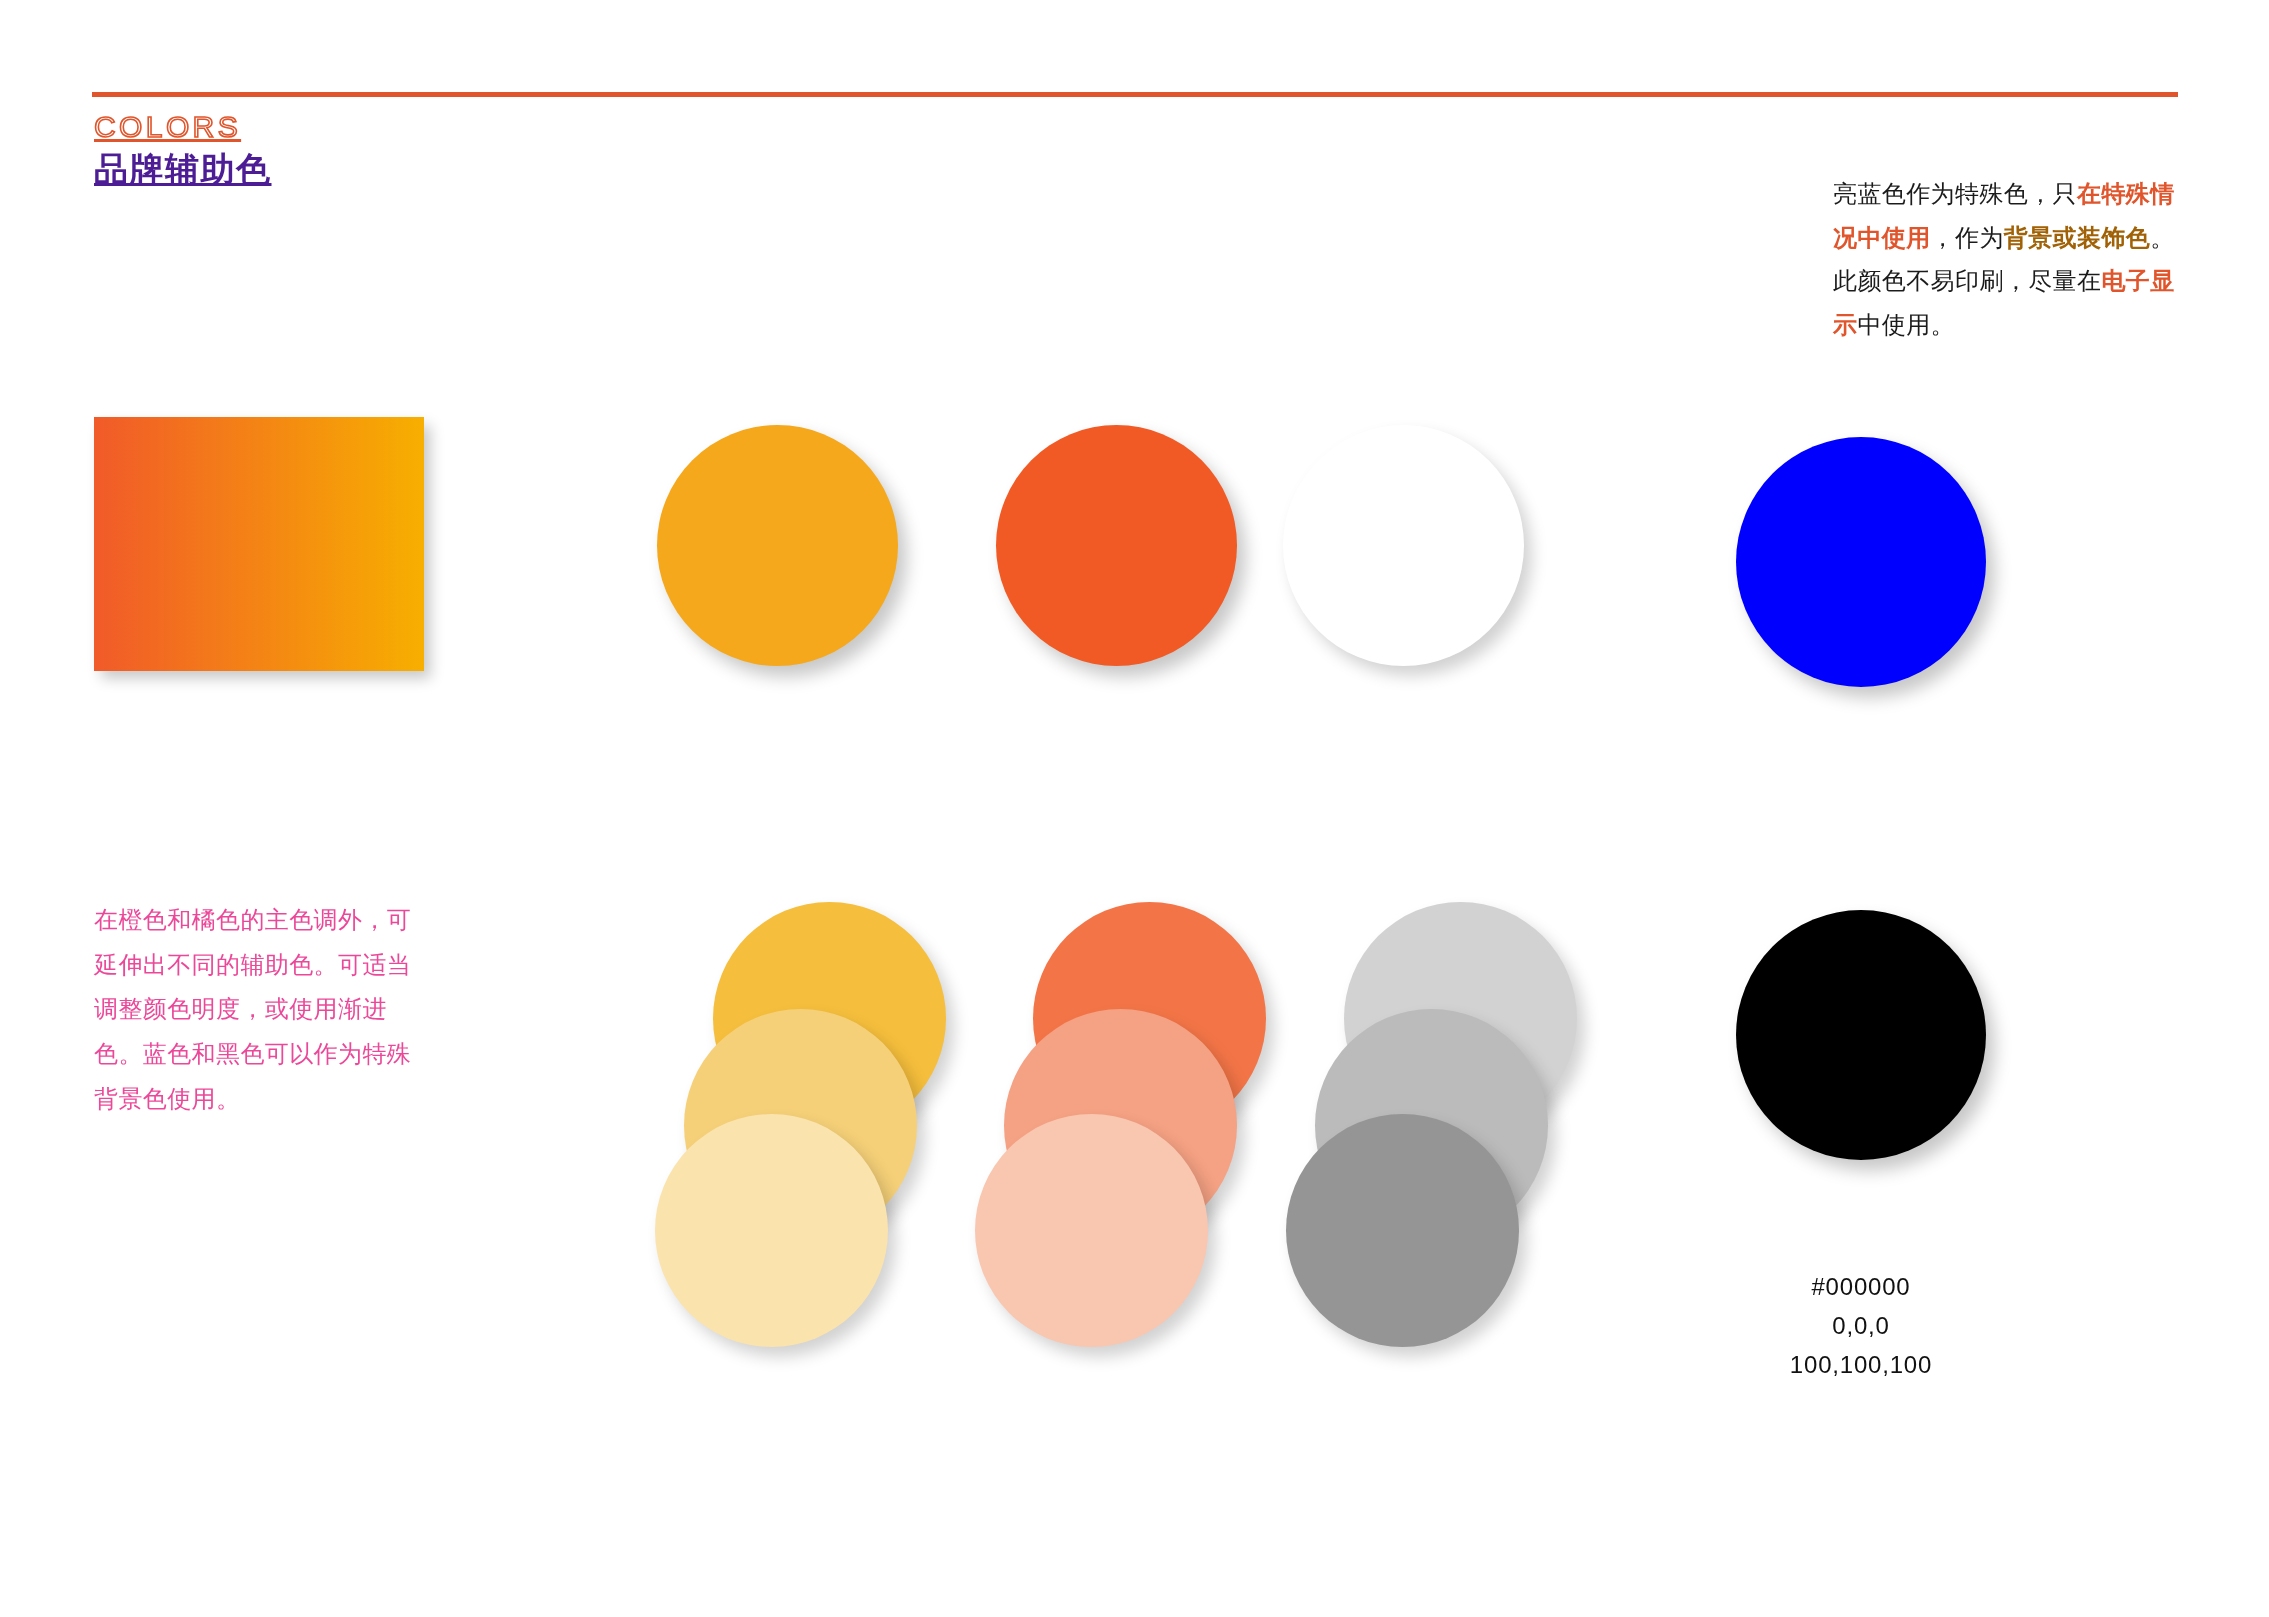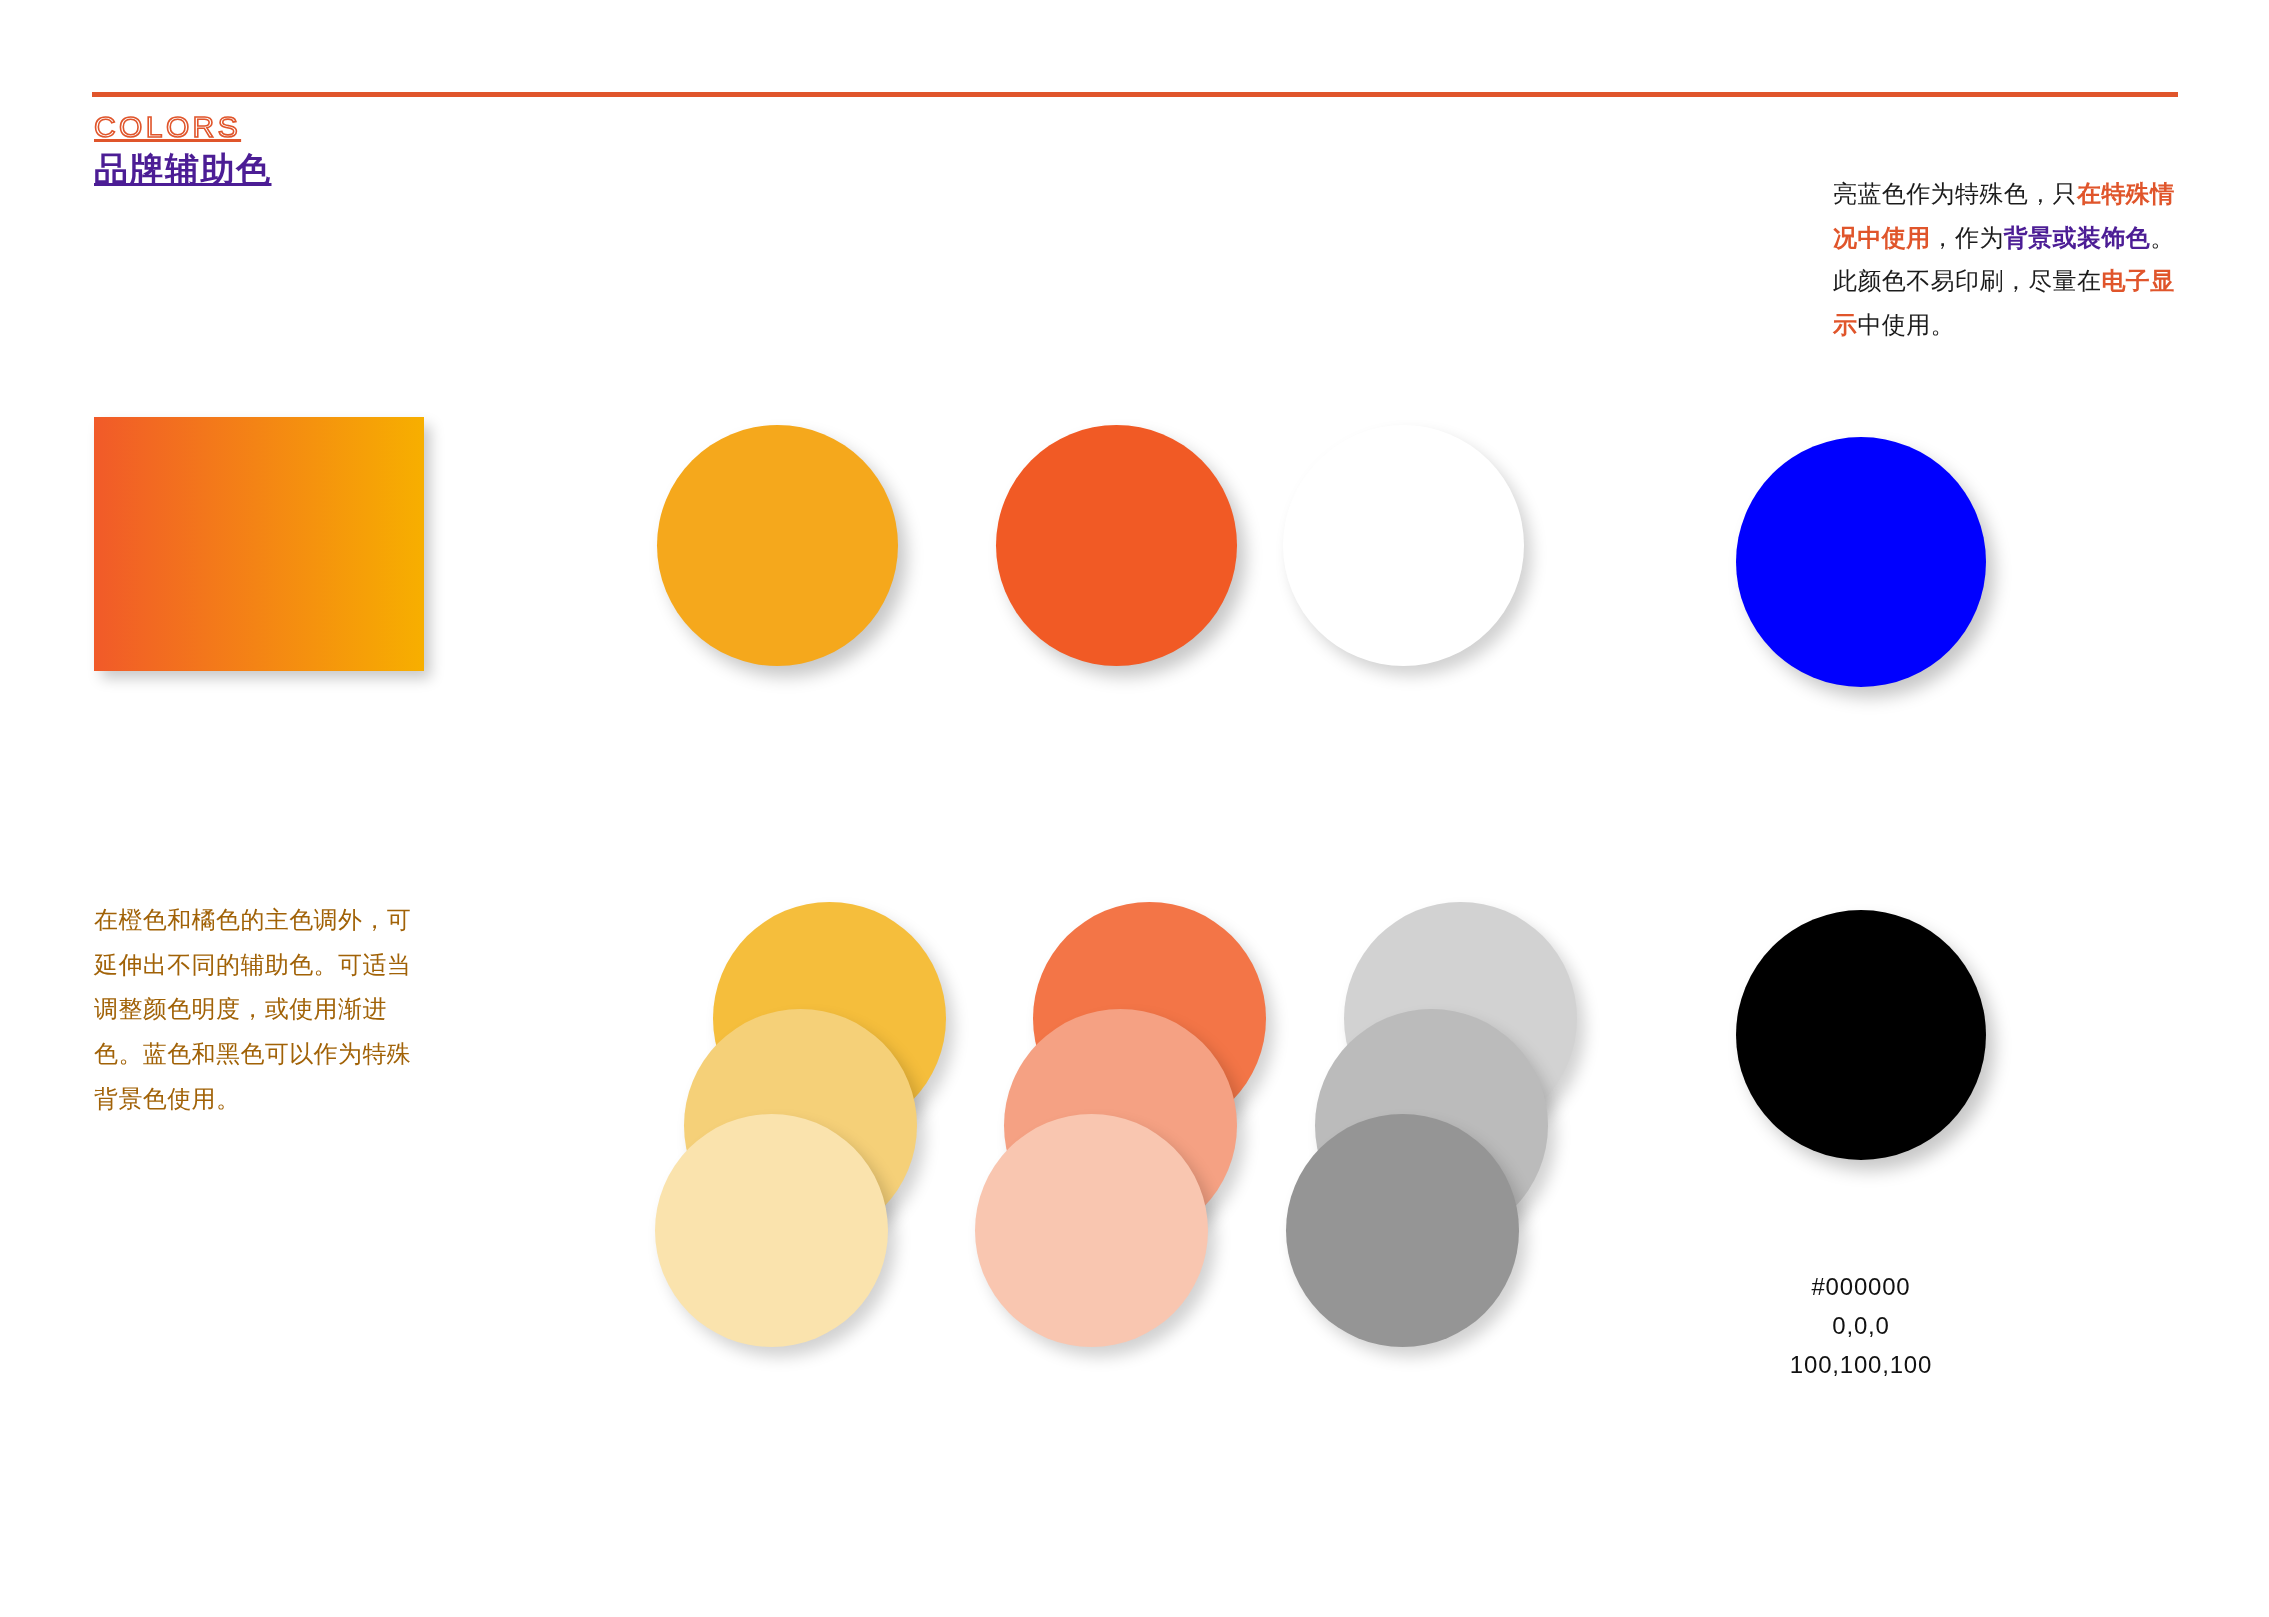--- a/index.html
+++ b/index.html
@@ -79,21 +79,21 @@
     font-weight: 700;
   }
 
   .note-left {
     position: absolute;
     left: 94px;
     top: 898px;
     width: 320px;
     font-size: 24px;
     line-height: 1.86;
-    color: #a16207;
+    color: #ec4899;
     letter-spacing: 0.4px;
     font-family: "DejaVu Sans", "Liberation Sans", sans-serif;
   }
 
   
   .gradient-rect {
     position: absolute;
     left: 94px;
     top: 417px;
     width: 330px;
@@ -145,21 +145,21 @@
 <div class="page">
 
   <div class="top-rule" style="background: rgb(224, 85, 43);"></div>
 
   <div class="header-block">
     <div class="title-en" style="-webkit-text-stroke-color: rgb(224, 85, 43);">COLORS</div>
     <div class="title-cn" style="color: #4c1d95; text-decoration: underline;">品牌辅助色</div>
   </div>
 
   <div class="note-right">
-    <span>亮蓝色作为特殊色，只</span><span class="hl" style="color: rgb(224, 85, 43);">在特殊情况中使用</span><span>，作为</span><span class="hl" style="color: #4c1d95;">背景或装饰色</span><span>。此颜色不易印刷，尽量在</span><span class="hl" style="color: rgb(224, 85, 43);">电子显示</span><span>中使用。</span>
+    <span>亮蓝色作为特殊色，只</span><span class="hl" style="color: rgb(224, 85, 43);">在特殊情况中使用</span><span>，作为</span><span class="hl" style="color: #a16207;">背景或装饰色</span><span>。此颜色不易印刷，尽量在</span><span class="hl" style="color: rgb(224, 85, 43);">电子显示</span><span>中使用。</span>
   </div>
 
   <div class="note-left">在橙色和橘色的主色调外，可延伸出不同的辅助色。可适当调整颜色明度，或使用渐进色。蓝色和黑色可以作为特殊背景色使用。</div>
 
   <div class="gradient-rect" style="background: linear-gradient(90deg, rgb(241, 90, 41) 0%, rgb(247, 175, 0) 100%);"></div>
 
   <div class="circle c-yellow shadow-soft" style="background: rgb(245, 168, 28);"></div>
   <div class="circle c-orange shadow-soft" style="background: rgb(241, 90, 37);"></div>
   <div class="circle c-white shadow-softer" style="background: rgb(255, 255, 255);"></div>
   <div class="circle c-blue shadow-soft" style="background: rgb(0, 0, 255);"></div>

